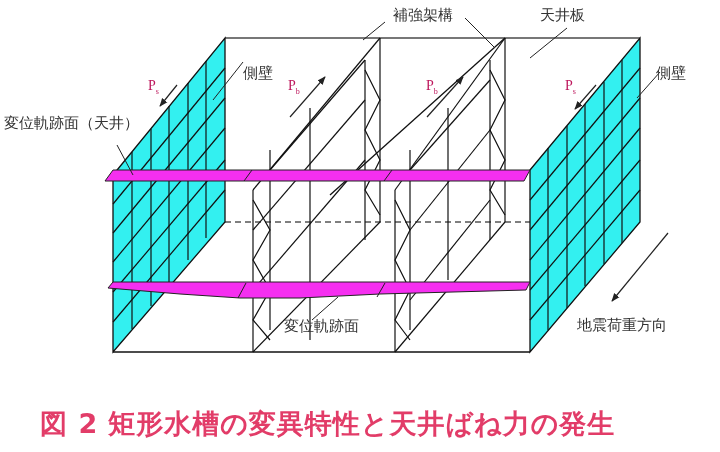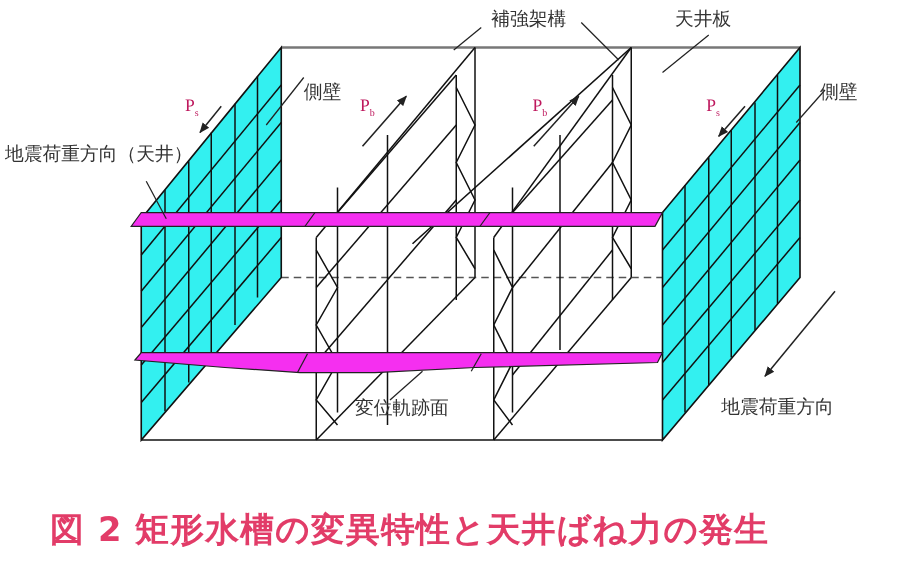--- a/index.html
+++ b/index.html
@@ -124,21 +124,21 @@
       <line x1="596" y1="85" x2="575" y2="109" marker-end="url(#arr)"></line>
       <line x1="668" y1="233" x2="612" y2="301" marker-end="url(#arr)"></line>
     </g>
   </svg>
 
   
   <span class="lbl" style="left:393px;top:6px;">補強架構</span>
   <span class="lbl" style="left:540px;top:6px;">天井板</span>
   <span class="lbl" style="left:243px;top:64px;">側壁</span>
   <span class="lbl" style="left:656px;top:64px;">側壁</span>
-  <span class="lbl" style="left:4px;top:114px;">地震荷重方向（天井）</span>
+  <span class="lbl" style="left:4px;top:114px;">変位軌跡面（天井）</span>
   <span class="lbl" style="left:577px;top:316px;">地震荷重方向</span>
   <span class="lbl" style="left:284px;top:317px;">変位軌跡面</span>
 
   <span class="plabel" style="left:148px;top:78px;"><span>P</span><sub>s</sub></span>
   <span class="plabel" style="left:288px;top:78px;"><span>P</span><sub>b</sub></span>
   <span class="plabel" style="left:426px;top:78px;"><span>P</span><sub>b</sub></span>
   <span class="plabel" style="left:565px;top:78px;"><span>P</span><sub>s</sub></span>
 
   <div id="caption">
     <span class="num">図 2</span><span>矩形水槽の変異特性と天井ばね力の発生</span>

